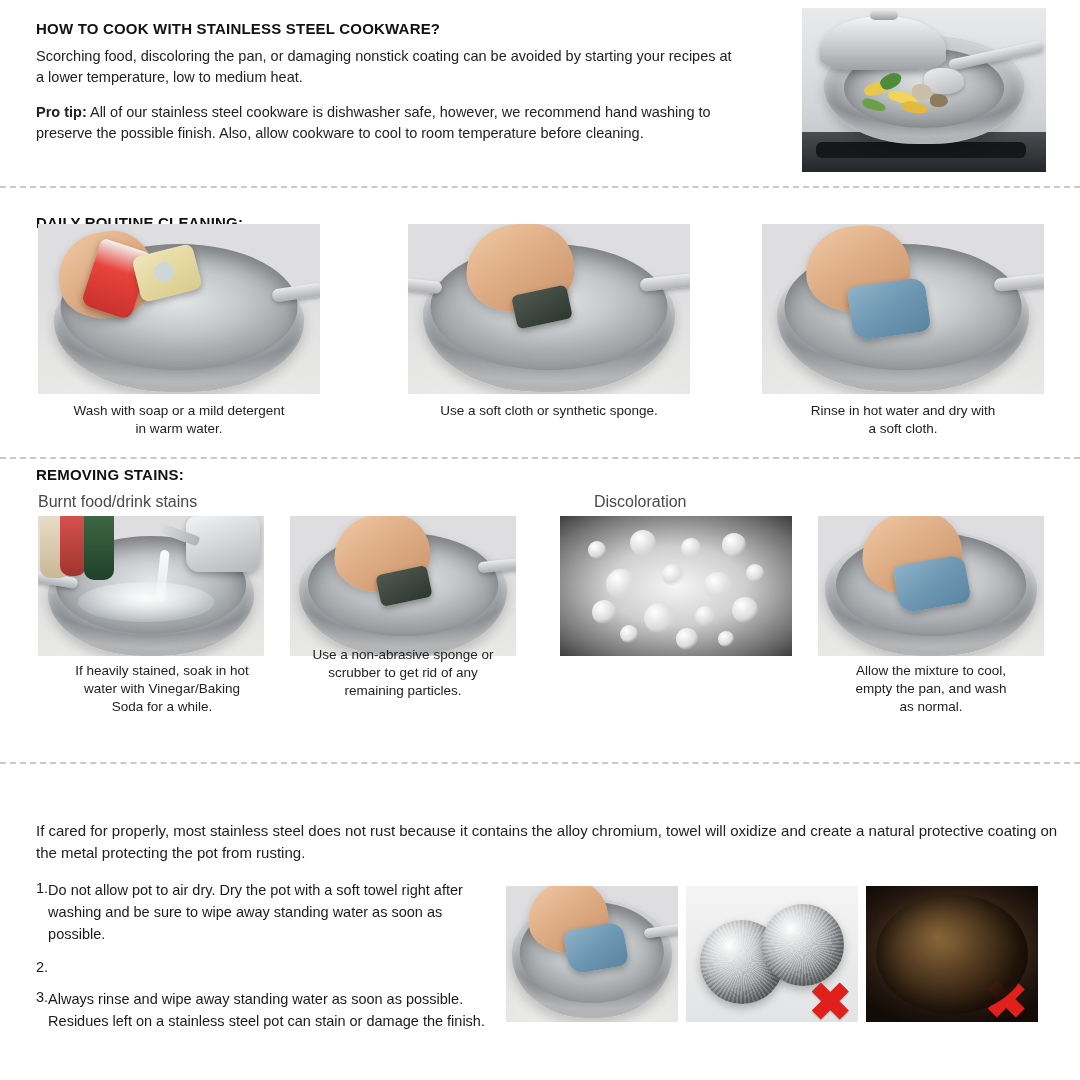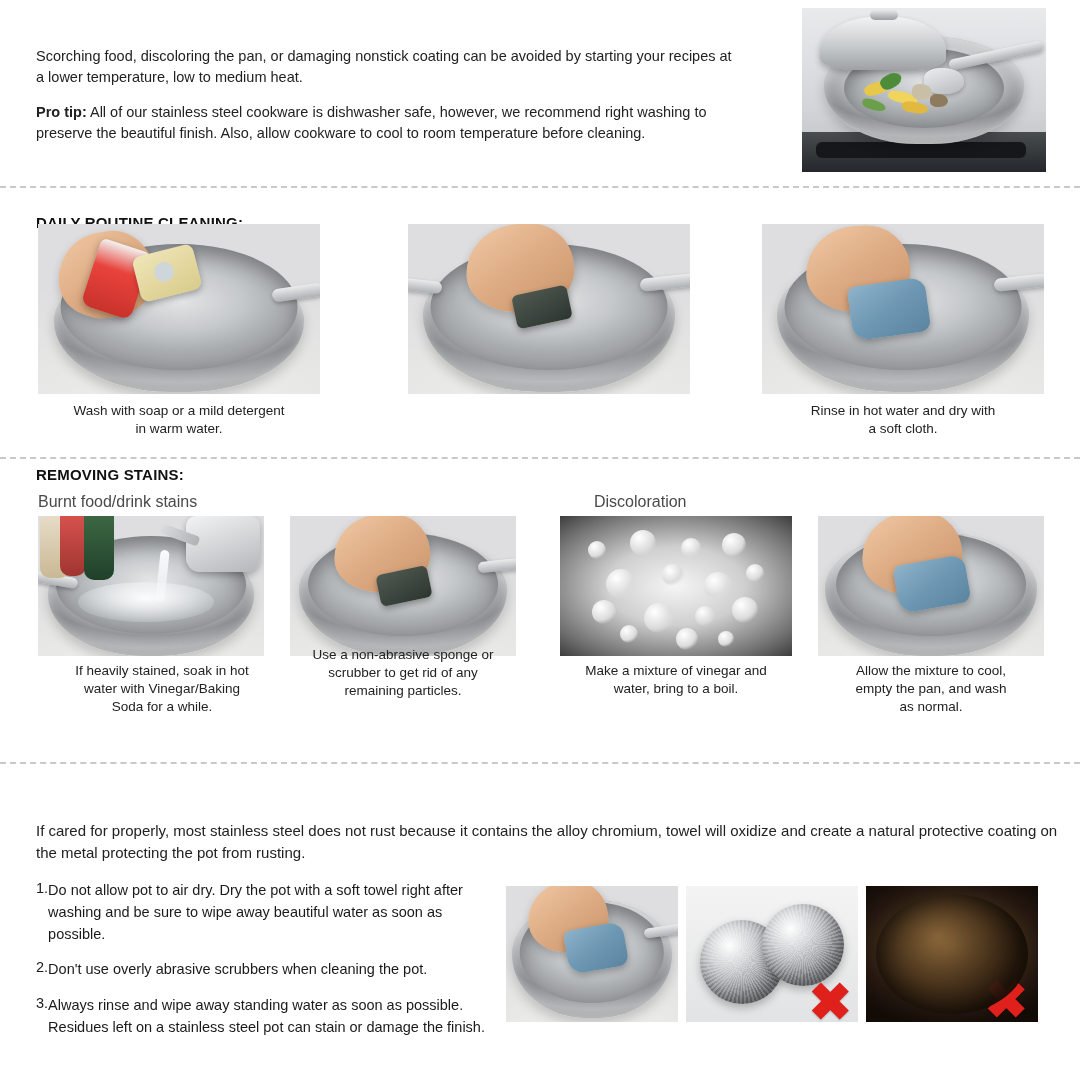--- a/index.html
+++ b/index.html
@@ -152,23 +152,24 @@
     background: linear-gradient(180deg,#e9eaec 0%, #d3d5d8 60%, #b9bcc0 100%);
   }
   .veg { position:absolute; border-radius:40% 60% 50% 45%; }
 </style>
 </head>
 <body>
 
 <div class="page">
 
   <div style="position:absolute;left:0;top:0;width:1080px;height:185px;">
+    <div class="sect-title" style="position:absolute;left:36px;top:20px;">HOW TO COOK WITH STAINLESS STEEL COOKWARE?</div>
     <div class="body-text" style="position:absolute;left:36px;top:46px;width:705px;">Scorching food, discoloring the pan, or damaging nonstick coating can be avoided by starting your recipes at a lower temperature, low to medium heat.</div>
     <div class="body-text" style="position:absolute;left:36px;top:102px;width:690px;">
-      <b>Pro tip:</b><span> All of our stainless steel cookware is dishwasher safe, however, we recommend right washing to preserve the beautiful finish. Also, allow cookware to cool to room temperature before cleaning.</span>
+      <b>Pro tip:</b><span> All of our stainless steel cookware is dishwasher safe, however, we recommend hand washing to preserve the possible finish. Also, allow cookware to cool to room temperature before cleaning.</span>
     </div>
 
     <div class="photo stove-photo" style="position:absolute;left:802px;top:8px;width:244px;height:164px;">
 
       <div style="position:absolute;left:0;bottom:0;width:100%;height:40px;background:linear-gradient(180deg,#4a4d50,#23262a);"></div>
       <div style="position:absolute;left:14px;bottom:14px;width:210px;height:16px;background:#15171a;border-radius:6px;"></div>
 
       <div class="pan-bowl" style="top:28px;width:200px;height:108px;"></div>
       <div style="position:absolute;left:42px;top:40px;width:160px;height:80px;border-radius:50%;background:radial-gradient(ellipse 65% 58% at 50% 42%, #dfe1e2 0%, #bec1c4 45%, #9ea1a4 80%, #8d9093 100%);box-shadow:inset 0 8px 16px rgba(0,0,0,.25);"></div>
 
@@ -206,20 +207,21 @@
 in warm water.</div>
 
     <div class="photo pan-scene" style="position:absolute;left:408px;top:28px;width:282px;height:170px;">
       <div class="pan-bowl" style="top:26px;width:252px;height:142px;"></div>
       <div class="pan-inner"></div>
       <div class="pan-handle" style="right:-6px;top:52px;width:56px;height:13px;transform:rotate(-6deg);"></div>
       <div class="pan-handle" style="left:-6px;top:56px;width:40px;height:12px;transform:rotate(6deg);"></div>
       <div class="hand" style="left:58px;top:0px;width:108px;height:88px;transform:rotate(-6deg);"></div>
       <div class="sponge" style="left:106px;top:66px;width:56px;height:34px;transform:rotate(-12deg);"></div>
     </div>
+    <div class="caption" style="position:absolute;left:408px;top:206px;width:282px;white-space:pre-line;">Use a soft cloth or synthetic sponge.</div>
 
     <div class="photo pan-scene" style="position:absolute;left:762px;top:28px;width:282px;height:170px;">
       <div class="pan-bowl" style="top:26px;width:252px;height:142px;"></div>
       <div class="pan-inner"></div>
       <div class="pan-handle" style="right:-6px;top:52px;width:56px;height:13px;transform:rotate(-6deg);"></div>
       <div class="hand" style="left:44px;top:2px;width:104px;height:86px;transform:rotate(-4deg);"></div>
       <div class="cloth" style="left:88px;top:58px;width:78px;height:54px;transform:rotate(-8deg);"></div>
     </div>
     <div class="caption" style="position:absolute;left:762px;top:206px;width:282px;white-space:pre-line;">Rinse in hot water and dry with
 a soft cloth.</div>
@@ -275,47 +277,44 @@
         <i style="left:80%;top:34%;width:18px;height:18px;"></i>
         <i style="left:14%;top:60%;width:24px;height:24px;"></i>
         <i style="left:36%;top:62%;width:30px;height:30px;"></i>
         <i style="left:58%;top:64%;width:20px;height:20px;"></i>
         <i style="left:74%;top:58%;width:26px;height:26px;"></i>
         <i style="left:26%;top:78%;width:18px;height:18px;"></i>
         <i style="left:50%;top:80%;width:22px;height:22px;"></i>
         <i style="left:68%;top:82%;width:16px;height:16px;"></i>
       </div>
     </div>
-    <div class="caption" style="position:absolute;left:552px;top:196px;width:248px;white-space:pre-line;">Make a mixture of vinegar and
-water, bring to a boil.</div>
 
     <div class="photo pan-scene" style="position:absolute;left:818px;top:50px;width:226px;height:140px;">
       <div class="pan-bowl" style="top:16px;width:212px;height:124px;"></div>
       <div class="pan-inner"></div>
       <div class="hand" style="left:44px;top:-4px;width:100px;height:82px;transform:rotate(-6deg);"></div>
       <div class="cloth" style="left:78px;top:44px;width:72px;height:48px;transform:rotate(-10deg);"></div>
     </div>
     <div class="caption" style="position:absolute;left:812px;top:196px;width:238px;white-space:pre-line;">Allow the mixture to cool,
 empty the pan, and wash
 as normal.</div>
   </div>
 
   <div class="divider" style="position:absolute;left:0;top:762px;width:1080px;"></div>
 
   <div style="position:absolute;left:0;top:772px;width:1080px;height:308px;">
     <div class="body-text" style="position:absolute;left:36px;top:48px;width:1022px;font-size:15px;">If cared for properly, most stainless steel does not rust because it contains the alloy chromium, towel will oxidize and create a natural protective coating on the metal protecting the pot from rusting.</div>
 
     <div style="position:absolute;left:36px;top:108px;width:460px;">
       <div style="display:flex;margin-bottom:14px;">
         <span style="font-size:14.5px;">1.</span>
-        <span style="font-size:14.5px;line-height:1.5;">Do not allow pot to air dry. Dry the pot with a soft towel right after washing and be sure to wipe away beautiful water as soon as possible.</span>
+        <span style="font-size:14.5px;line-height:1.5;">Do not allow pot to air dry. Dry the pot with a soft towel right after washing and be sure to wipe away standing water as soon as possible.</span>
       </div>
       <div style="display:flex;margin-bottom:14px;">
         <span style="font-size:14.5px;">2.</span>
-        <span style="font-size:14.5px;line-height:1.5;">Don't use overly abrasive scrubbers when cleaning the pot.</span>
       </div>
       <div style="display:flex;">
         <span style="font-size:14.5px;">3.</span>
         <span style="font-size:14.5px;line-height:1.5;">Always rinse and wipe away standing water as soon as possible. Residues left on a stainless steel pot can stain or damage the finish.</span>
       </div>
     </div>
 
     <div class="photo pan-scene" style="position:absolute;left:506px;top:114px;width:172px;height:136px;">
       <div class="pan-bowl" style="top:14px;width:160px;height:118px;"></div>
       <div class="pan-inner"></div>

